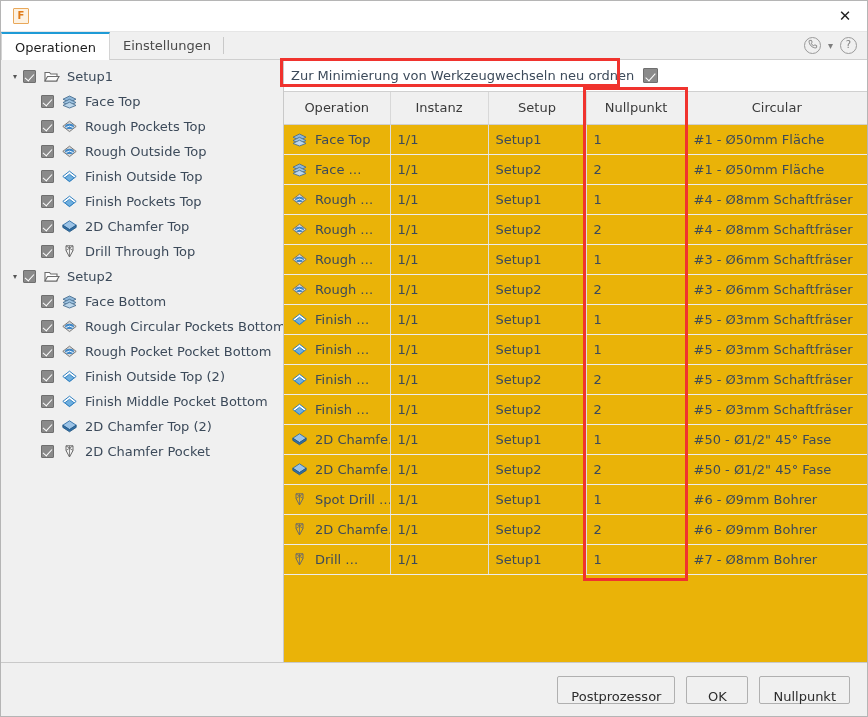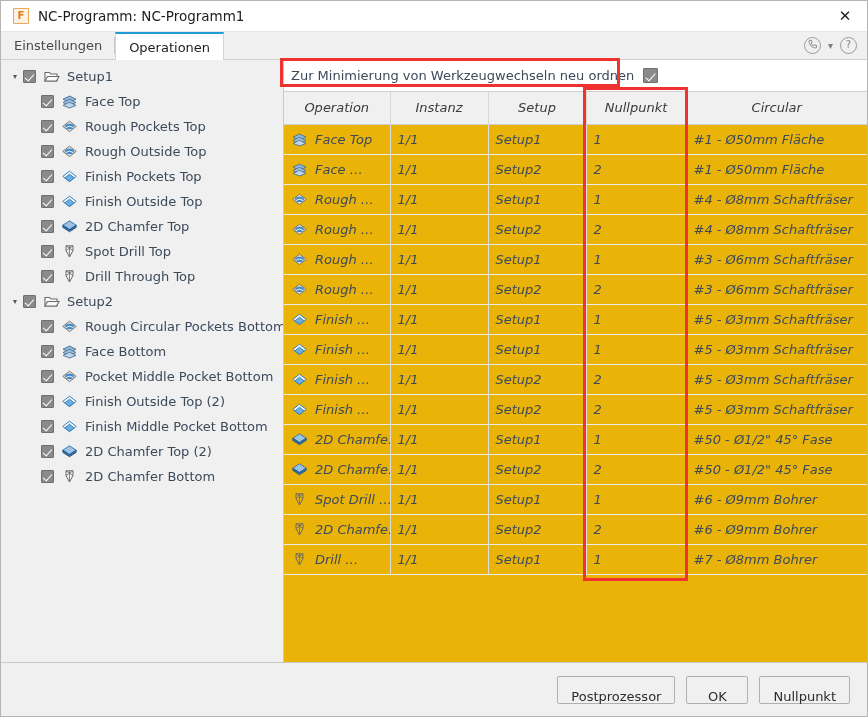--- a/index.html
+++ b/index.html
@@ -210,21 +210,20 @@
     border: solid #ffffff;
     border-width: 0 1.7px 1.7px 0;
     transform: rotate(42deg);
   }
 
   .table-wrap {
     flex: 1 1 auto;
     min-height: 0;
     overflow: hidden;
     border-top: 1px solid #d0d0d0;
-    font-style: italic;
   }
   table.ops {
     width: 100%;
     border-collapse: collapse;
     table-layout: fixed;
   }
   table.ops th {
     height: 32px;
     background: #f0f0f0;
     border-right: 1px solid #d8d8d8;
@@ -287,30 +286,29 @@
   #redbox-reorder { left: 279px; top: 57px; width: 340px; height: 29px; }
   #redbox-nullpunkt { left: 582px; top: 86px; width: 105px; height: 494px; }
 </style>
 </head>
 <body>
 
 <div id="app">
 
   <div class="titlebar">
     <div class="app-icon">F</div>
-    <div class="title-text">NC-Programm: NC-Programm1</div>
     <div class="win-close">✕</div>
   </div>
 
   <div class="tabstrip">
+    <div class="tab active">
+      <span>Operationen</span>
+    </div>
     <div class="tab inactive">
       <span>Einstellungen</span>
-    </div>
-    <div class="tab active">
-      <span>Operationen</span>
     </div>
     <div class="tab-icons">
       <div class="round-icon">
         <svg width="11" height="11" viewBox="0 0 16 16" style="vertical-align:top;margin-top:1px">
           <path d="M4 2 L6.5 2 L7.5 5 L6 6.2 C6.8 8 8 9.2 9.8 10 L11 8.5 L14 9.5 L14 12 C14 12.6 13.6 13 13 13 C7.5 13 3 8.5 3 3 C3 2.4 3.4 2 4 2 Z" fill="none" stroke="#7d7d7d" stroke-width="1.3"></path>
         </svg>
       </div>
       <div class="chev">▾</div>
       <div class="round-icon">?</div>
     </div>
@@ -364,105 +362,95 @@
           <span class="tree-label">Rough Outside Top</span>
         </div>
         <div class="tree-row child">
           <span class="cbx"></span>
           <span class="tree-icon">
             <svg width="17" height="15" viewBox="0 0 17 15">
               <path d="M8.5 2.2 L15.2 7.4 L8.5 12.6 L1.8 7.4 Z" fill="#ffffff" stroke="#2f7fc0" stroke-width="1"></path>
               <path d="M8.5 5.2 L13.2 8.8 L8.5 12.4 L3.8 8.8 Z" fill="#6fafdf" stroke="#2f7fc0" stroke-width="0.9"></path>
             </svg>
           </span>
-          <span class="tree-label">Finish Pockets Top</span>
+          <span class="tree-label">Finish Outside Top</span>
         </div>
         <div class="tree-row child">
           <span class="cbx"></span>
           <span class="tree-icon">
             <svg width="17" height="15" viewBox="0 0 17 15">
               <path d="M8.5 2.2 L15.2 7.4 L8.5 12.6 L1.8 7.4 Z" fill="#ffffff" stroke="#2f7fc0" stroke-width="1"></path>
               <path d="M8.5 5.2 L13.2 8.8 L8.5 12.4 L3.8 8.8 Z" fill="#6fafdf" stroke="#2f7fc0" stroke-width="0.9"></path>
             </svg>
           </span>
-          <span class="tree-label">Finish Outside Top</span>
+          <span class="tree-label">Finish Pockets Top</span>
         </div>
         <div class="tree-row child">
           <span class="cbx"></span>
           <span class="tree-icon">
             <svg width="17" height="15" viewBox="0 0 17 15">
               <path d="M8.5 1.8 L15.2 6.2 L8.5 10.6 L1.8 6.2 Z" fill="#9cc3e6" stroke="#2f6fa8" stroke-width="0.9"></path>
               <path d="M1.8 6.2 L8.5 10.6 L15.2 6.2 L15.2 8.4 L8.5 12.8 L1.8 8.4 Z" fill="#2f6fa8" stroke="#24557f" stroke-width="0.8"></path>
             </svg>
           </span>
           <span class="tree-label">2D Chamfer Top</span>
         </div>
         <div class="tree-row child">
           <span class="cbx"></span>
           <span class="tree-icon">
             <svg width="17" height="15" viewBox="0 0 17 15">
               <path d="M5 1.8 L12 1.8 L12 6.5 L8.5 13 L5 6.5 Z" fill="none" stroke="#6a6a6a" stroke-width="1"></path>
               <path d="M5 1.8 L12 6.5 M12 1.8 L5 6.5 M8.5 1.8 L8.5 13" stroke="#6a6a6a" stroke-width="0.8"></path>
             </svg>
           </span>
-          <span class="tree-label">Spot Drill Top</span>
-        </div>
-        <div class="tree-row child">
-          <span class="cbx"></span>
-          <span class="tree-icon">
-            <svg width="17" height="15" viewBox="0 0 17 15">
-              <path d="M5 1.8 L12 1.8 L12 6.5 L8.5 13 L5 6.5 Z" fill="none" stroke="#6a6a6a" stroke-width="1"></path>
-              <path d="M5 1.8 L12 6.5 M12 1.8 L5 6.5 M8.5 1.8 L8.5 13" stroke="#6a6a6a" stroke-width="0.8"></path>
-            </svg>
-          </span>
           <span class="tree-label">Drill Through Top</span>
         </div>
         <div class="tree-row">
           <span class="twisty">▾</span>
           <span class="cbx"></span>
           <span class="tree-icon">
             <svg width="17" height="15" viewBox="0 0 17 15">
               <path d="M2 3.5 L6.5 3.5 L7.8 5 L14 5 L14 12 L2 12 Z" fill="#ffffff" stroke="#6b6b6b" stroke-width="1.1"></path>
               <path d="M2 12 L4.5 7.5 L16 7.5 L13.5 12 Z" fill="#fafafa" stroke="#6b6b6b" stroke-width="1.1"></path>
             </svg>
           </span>
           <span class="tree-label">Setup2</span>
+        </div>
+        <div class="tree-row child">
+          <span class="cbx"></span>
+          <span class="tree-icon">
+            <svg width="17" height="15" viewBox="0 0 17 15">
+              <path d="M8.5 2 L15 5.2 L8.5 8.4 L2 5.2 Z" fill="#8fb7d9" stroke="#4a6f91" stroke-width="0.9"></path>
+              <path d="M8.5 5.3 L15 8.5 L8.5 11.7 L2 8.5 Z" fill="#9fc4e2" stroke="#4a6f91" stroke-width="0.9"></path>
+              <path d="M8.5 8.2 L15 11.4 L8.5 14 L2 11.4 Z" fill="#bcd6ea" stroke="#4a6f91" stroke-width="0.9"></path>
+            </svg>
+          </span>
+          <span class="tree-label">Face Bottom</span>
         </div>
         <div class="tree-row child">
           <span class="cbx"></span>
           <span class="tree-icon">
             <svg width="17" height="15" viewBox="0 0 17 15">
               <path d="M8.5 2.2 L15.2 7.4 L8.5 12.6 L1.8 7.4 Z" fill="#d9d9d9" stroke="#6d6d6d" stroke-width="0.9"></path>
               <ellipse cx="8.5" cy="7.4" rx="4.4" ry="2.6" fill="#3f87c7"></ellipse>
               <path d="M4.6 8.6 Q8.5 5.6 12.4 8.6" fill="none" stroke="#ffffff" stroke-width="0.9"></path>
             </svg>
           </span>
           <span class="tree-label">Rough Circular Pockets Bottom</span>
         </div>
         <div class="tree-row child">
           <span class="cbx"></span>
           <span class="tree-icon">
             <svg width="17" height="15" viewBox="0 0 17 15">
-              <path d="M8.5 2 L15 5.2 L8.5 8.4 L2 5.2 Z" fill="#8fb7d9" stroke="#4a6f91" stroke-width="0.9"></path>
-              <path d="M8.5 5.3 L15 8.5 L8.5 11.7 L2 8.5 Z" fill="#9fc4e2" stroke="#4a6f91" stroke-width="0.9"></path>
-              <path d="M8.5 8.2 L15 11.4 L8.5 14 L2 11.4 Z" fill="#bcd6ea" stroke="#4a6f91" stroke-width="0.9"></path>
-            </svg>
-          </span>
-          <span class="tree-label">Face Bottom</span>
-        </div>
-        <div class="tree-row child">
-          <span class="cbx"></span>
-          <span class="tree-icon">
-            <svg width="17" height="15" viewBox="0 0 17 15">
               <path d="M8.5 2.2 L15.2 7.4 L8.5 12.6 L1.8 7.4 Z" fill="#d9d9d9" stroke="#6d6d6d" stroke-width="0.9"></path>
               <ellipse cx="8.5" cy="7.4" rx="4.4" ry="2.6" fill="#3f87c7"></ellipse>
               <path d="M4.6 8.6 Q8.5 5.6 12.4 8.6" fill="none" stroke="#ffffff" stroke-width="0.9"></path>
             </svg>
           </span>
-          <span class="tree-label">Pocket Middle Pocket Bottom</span>
+          <span class="tree-label">Rough Pocket Pocket Bottom</span>
         </div>
         <div class="tree-row child">
           <span class="cbx"></span>
           <span class="tree-icon">
             <svg width="17" height="15" viewBox="0 0 17 15">
               <path d="M8.5 2.2 L15.2 7.4 L8.5 12.6 L1.8 7.4 Z" fill="#ffffff" stroke="#2f7fc0" stroke-width="1"></path>
               <path d="M8.5 5.2 L13.2 8.8 L8.5 12.4 L3.8 8.8 Z" fill="#6fafdf" stroke="#2f7fc0" stroke-width="0.9"></path>
             </svg>
           </span>
           <span class="tree-label">Finish Outside Top (2)</span>
@@ -488,21 +476,21 @@
           <span class="tree-label">2D Chamfer Top (2)</span>
         </div>
         <div class="tree-row child">
           <span class="cbx"></span>
           <span class="tree-icon">
             <svg width="17" height="15" viewBox="0 0 17 15">
               <path d="M5 1.8 L12 1.8 L12 6.5 L8.5 13 L5 6.5 Z" fill="none" stroke="#6a6a6a" stroke-width="1"></path>
               <path d="M5 1.8 L12 6.5 M12 1.8 L5 6.5 M8.5 1.8 L8.5 13" stroke="#6a6a6a" stroke-width="0.8"></path>
             </svg>
           </span>
-          <span class="tree-label">2D Chamfer Bottom</span>
+          <span class="tree-label">2D Chamfer Pocket</span>
         </div>
       </div>
 
     <div class="right-panel">
 
       <div class="reorder-bar">
         <span>Zur Minimierung von Werkzeugwechseln neu ordnen</span>
         <span class="reorder-cbx"></span>
       </div>
 

